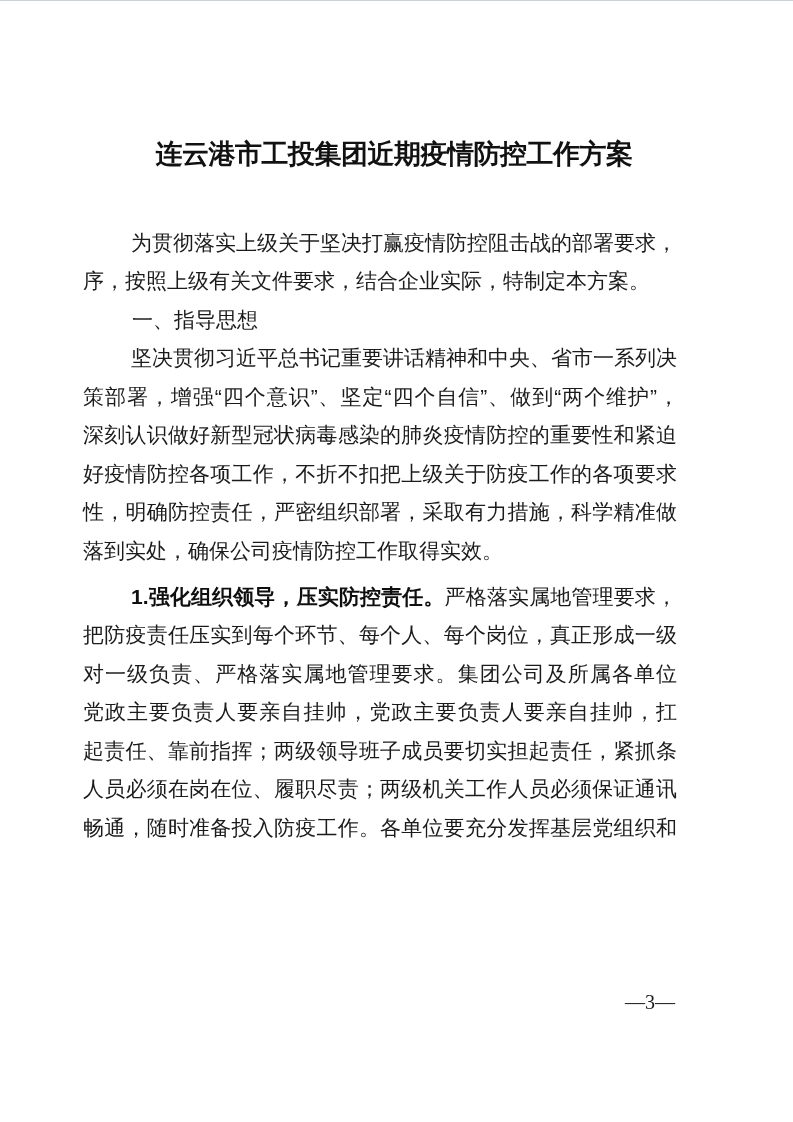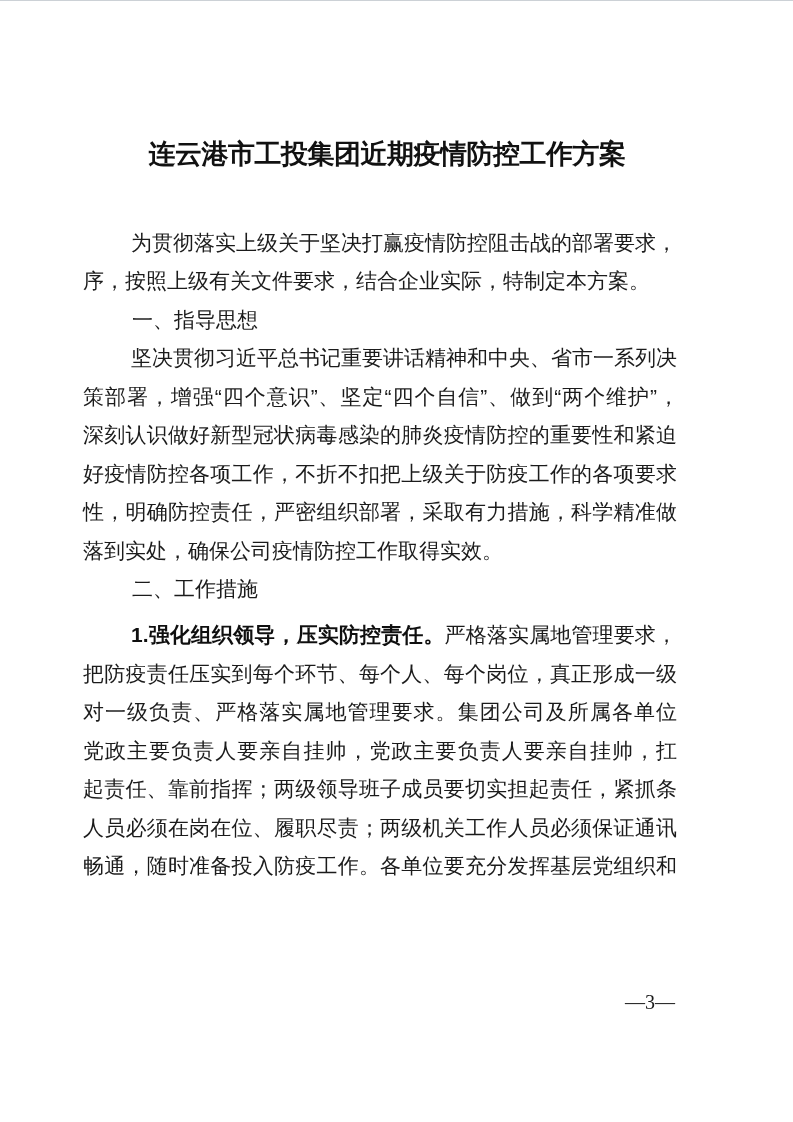--- a/index.html
+++ b/index.html
@@ -17,21 +17,21 @@
   }
   .scan-edge {
     position: absolute;
     top: 0; left: 0; right: 0;
     height: 1px;
     background: #ccd1d6;
   }
   .doc-title {
     position: absolute;
     top: 134px;
-    left: 90px;
+    left: 97px;
     width: 594px;
     text-align: center;
     font-size: 27px;
     line-height: 40px;
     font-weight: bold;
     letter-spacing: -0.5px;
     color: #111;
     white-space: nowrap;
   }
   .text-col {
@@ -83,21 +83,20 @@
 
   <div class="line heading">一、指导思想</div>
 
   <div class="line indent">坚决贯彻习近平总书记重要讲话精神和中央、省市一系列决</div>
   <div class="line tight">策部署，增强“四个意识”、坚定“四个自信”、做到“两个维护”，</div>
   <div class="line">深刻认识做好新型冠状病毒感染的肺炎疫情防控的重要性和紧迫</div>
   <div class="line">好疫情防控各项工作，不折不扣把上级关于防疫工作的各项要求</div>
   <div class="line">性，明确防控责任，严密组织部署，采取有力措施，科学精准做</div>
   <div class="line endline">落到实处，确保公司疫情防控工作取得实效。</div>
 
-  <div class="line heading">二、工作措施</div>
 
   <div class="line indent gap-before">
     <span class="bold">1.强化组织领导，压实防控责任。</span><span>严格落实属地管理要求，</span>
   </div>
   <div class="line">把防疫责任压实到每个环节、每个人、每个岗位，真正形成一级</div>
   <div class="line">对一级负责、严格落实属地管理要求。集团公司及所属各单位</div>
   <div class="line">党政主要负责人要亲自挂帅，党政主要负责人要亲自挂帅，扛</div>
   <div class="line">起责任、靠前指挥；两级领导班子成员要切实担起责任，紧抓条</div>
   <div class="line">人员必须在岗在位、履职尽责；两级机关工作人员必须保证通讯</div>
   <div class="line">畅通，随时准备投入防疫工作。各单位要充分发挥基层党组织和</div>

